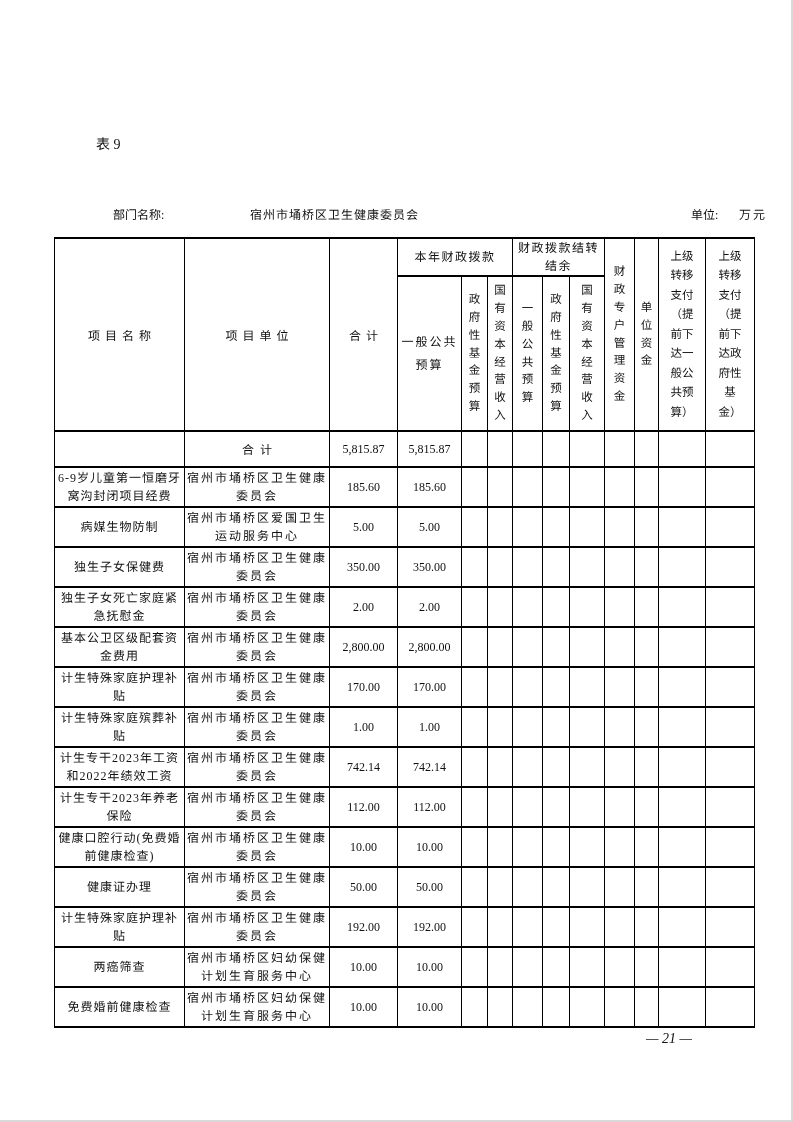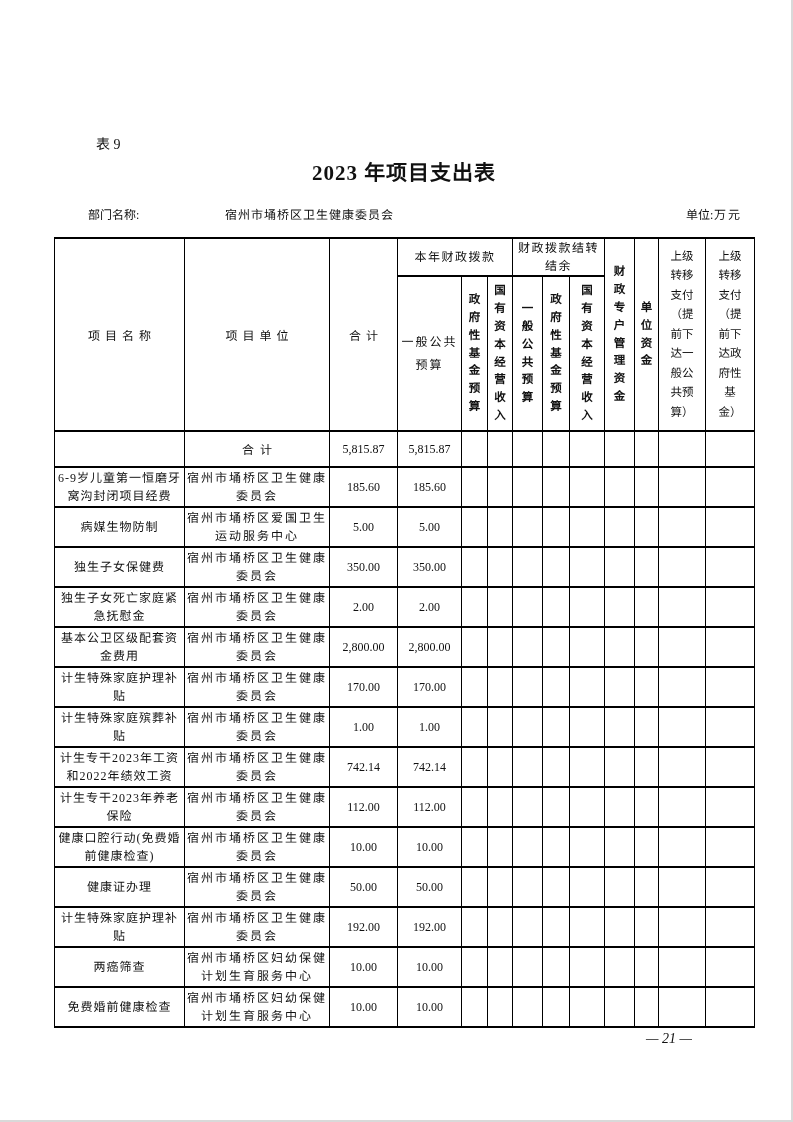--- a/index.html
+++ b/index.html
@@ -31,24 +31,24 @@
     font-size: 21px;
     font-weight: bold;
     letter-spacing: 1px;
   }
   .meta-row {
     position: absolute;
     left: 0; top: 205px;
     width: 793px; height: 18px;
     font-size: 12px;
   }
-  .meta-row span { position: absolute; white-space: nowrap; }
+  .meta-row span { position: absolute; white-space: nowrap; margin-left: 25px; }
   .m-dept-label { left: 88px; }
   .m-dept-value { left: 225px; letter-spacing: 1px; }
-  .m-unit-label { left: 686px; }
+  .m-unit-label { left: 666px; }
   .m-unit-value { left: 714px; letter-spacing: 2px; }
 
   table.budget {
     position: absolute;
     left: 54px; top: 237px;
     width: 700px;
     border-collapse: collapse;
     table-layout: fixed;
   }
   table.budget th, table.budget td {
@@ -71,21 +71,20 @@
   .sp { letter-spacing: 5px; text-indent: 5px; }
   .group-h { letter-spacing: 1.5px; line-height: 1.5; padding: 0 9px; word-break: break-all; }
   .h-gen1 { text-align: left; padding-left: 10px; letter-spacing: 2px; line-height: 1.9; word-break: break-all; font-size: 12px; }
   .vt span {
     display: inline-block;
     width: 13px;
     word-break: break-all;
     line-height: 1.55;
     font-size: 11.5px;
     text-align: center;
-    font-weight: bold;
   }
   .w2 span {
     display: inline-block;
     width: 25px;
     word-break: break-all;
     line-height: 1.7;
     font-size: 11.5px;
     text-align: center;
   }
   td.c-name {
@@ -118,21 +117,20 @@
     font-style: italic;
   }
 </style>
 </head>
 <body>
 
 <div class="page">
 
   <div class="sheet-label">表 9</div>
 
-  <div class="doc-title">2023 年项目支出表</div>
 
   <div class="meta-row">
     <span class="m-dept-label">部门名称:</span>
     <span class="m-dept-value">宿州市埇桥区卫生健康委员会</span>
     <span class="m-unit-label">单位:</span>
     <span class="m-unit-value">万元</span>
   </div>
 
   <table class="budget">
     <colgroup>

